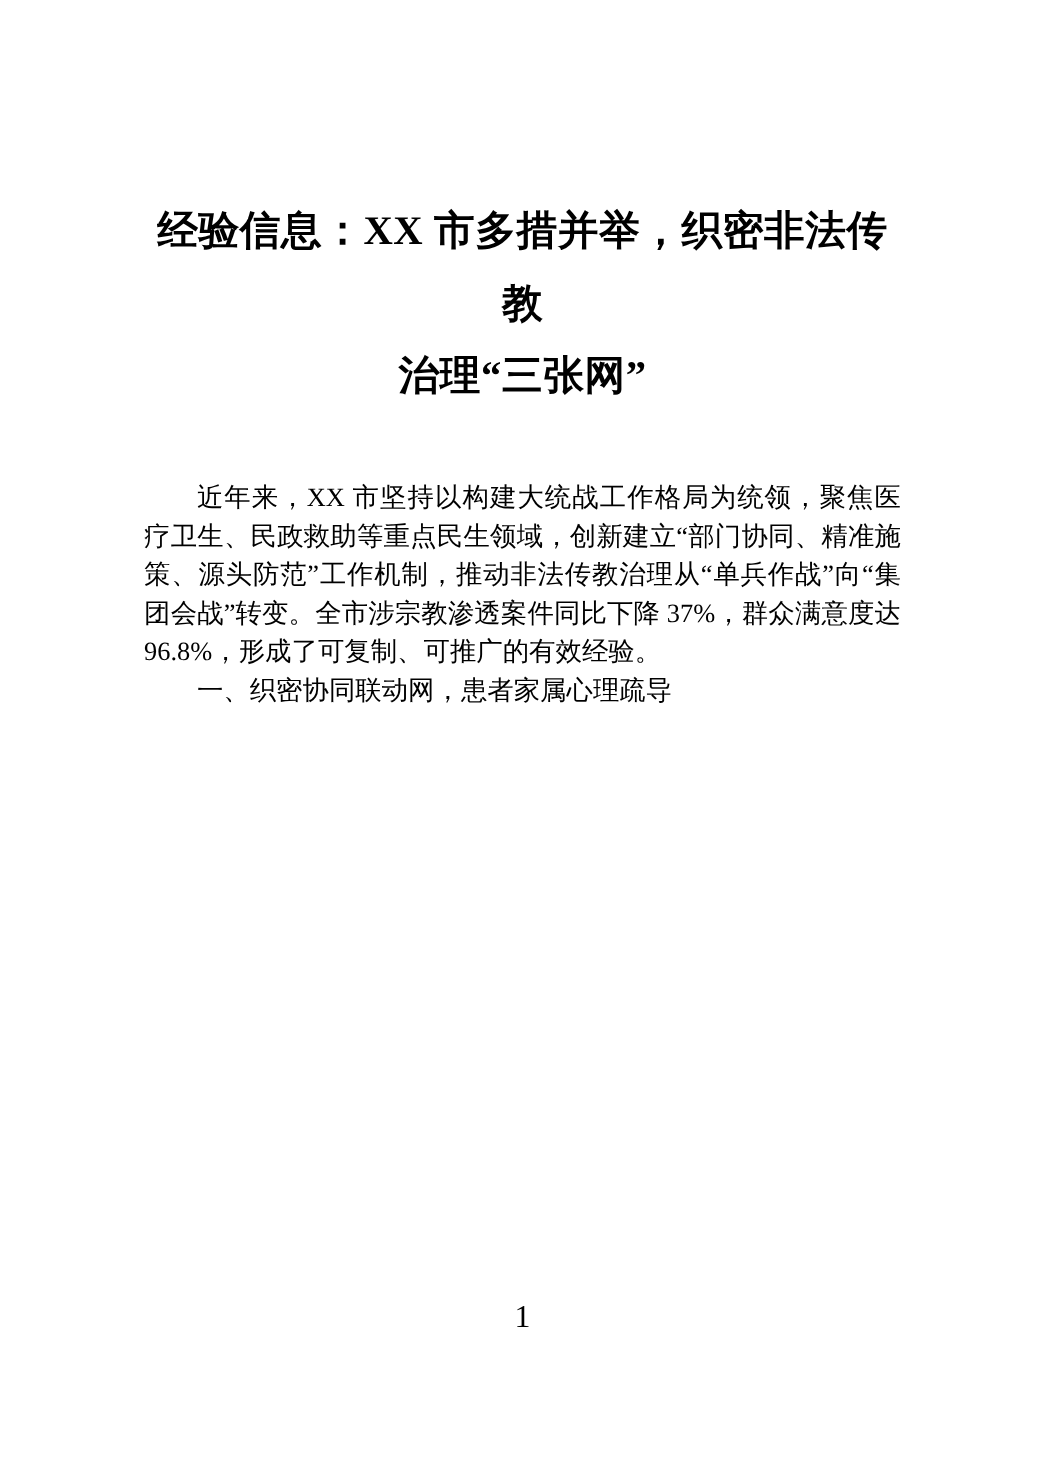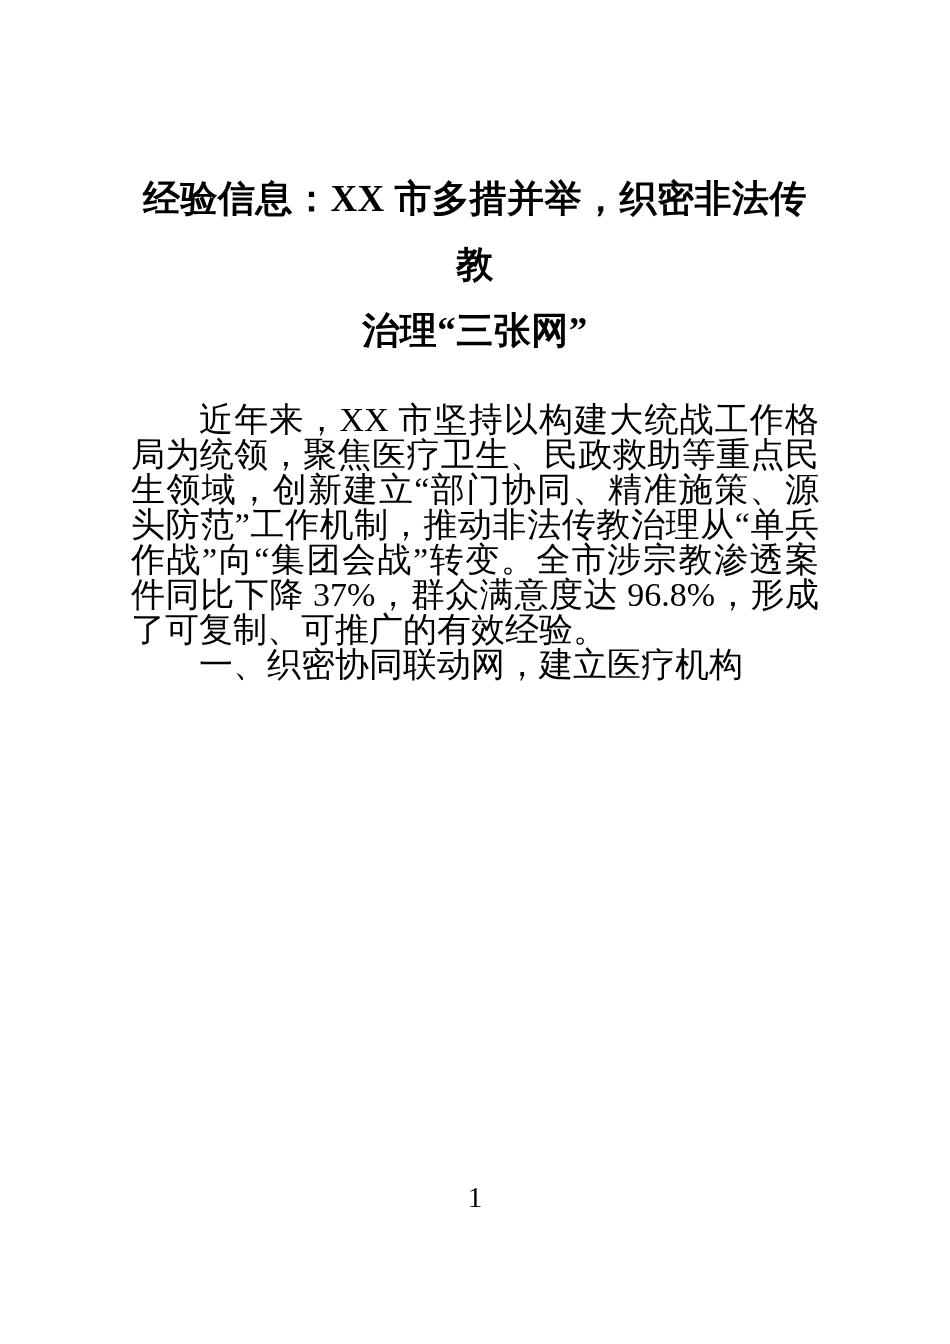--- a/index.html
+++ b/index.html
@@ -11,33 +11,33 @@
     position: relative;
     width: 950px;
     height: 1344px;
     margin: 0 auto;
     background: #ffffff;
     color: #000000;
     overflow: hidden;
     font-family: "Liberation Serif", "DejaVu Serif", serif;
   }
   .content {
-    padding: 0 131px;
+    padding: 12px 131px;
   }
   .doc-title {
     padding-top: 166px;
     text-align: center;
     font-weight: 700;
     font-size: 37px;
     line-height: 66px;
     letter-spacing: 0.5px;
   }
   .doc-body {
-    margin-top: 38px;
-    font-size: 34px;
+    margin-top: 60px;
+    font-size: 24px;
     line-height: 35px;
     text-align: justify;
   }
   .para {
     margin: 0;
     text-indent: 2em;
   }
   .heading {
     font-weight: 400; 
   }
@@ -57,19 +57,19 @@
 <div class="page">
   <div class="content">
 
     <div class="doc-title">
       <div>经验信息：XX 市多措并举，织密非法传教</div>
       <div>治理“三张网”</div>
     </div>
 
     <div class="doc-body">
       <p class="para">近年来，XX 市坚持以构建大统战工作格局为统领，聚焦医疗卫生、民政救助等重点民生领域，创新建立“部门协同、精准施策、源头防范”工作机制，推动非法传教治理从“单兵作战”向“集团会战”转变。全市涉宗教渗透案件同比下降 37%，群众满意度达 96.8%，形成了可复制、可推广的有效经验。</p>
-      <p class="para heading">一、织密协同联动网，建立医疗机构</p>
+      <p class="para heading">一、织密协同联动网，患者家属心理疏导</p>
     </div>
 
   </div>
 
   <div class="page-number">1</div>
 </div>
 
 </body></html>

